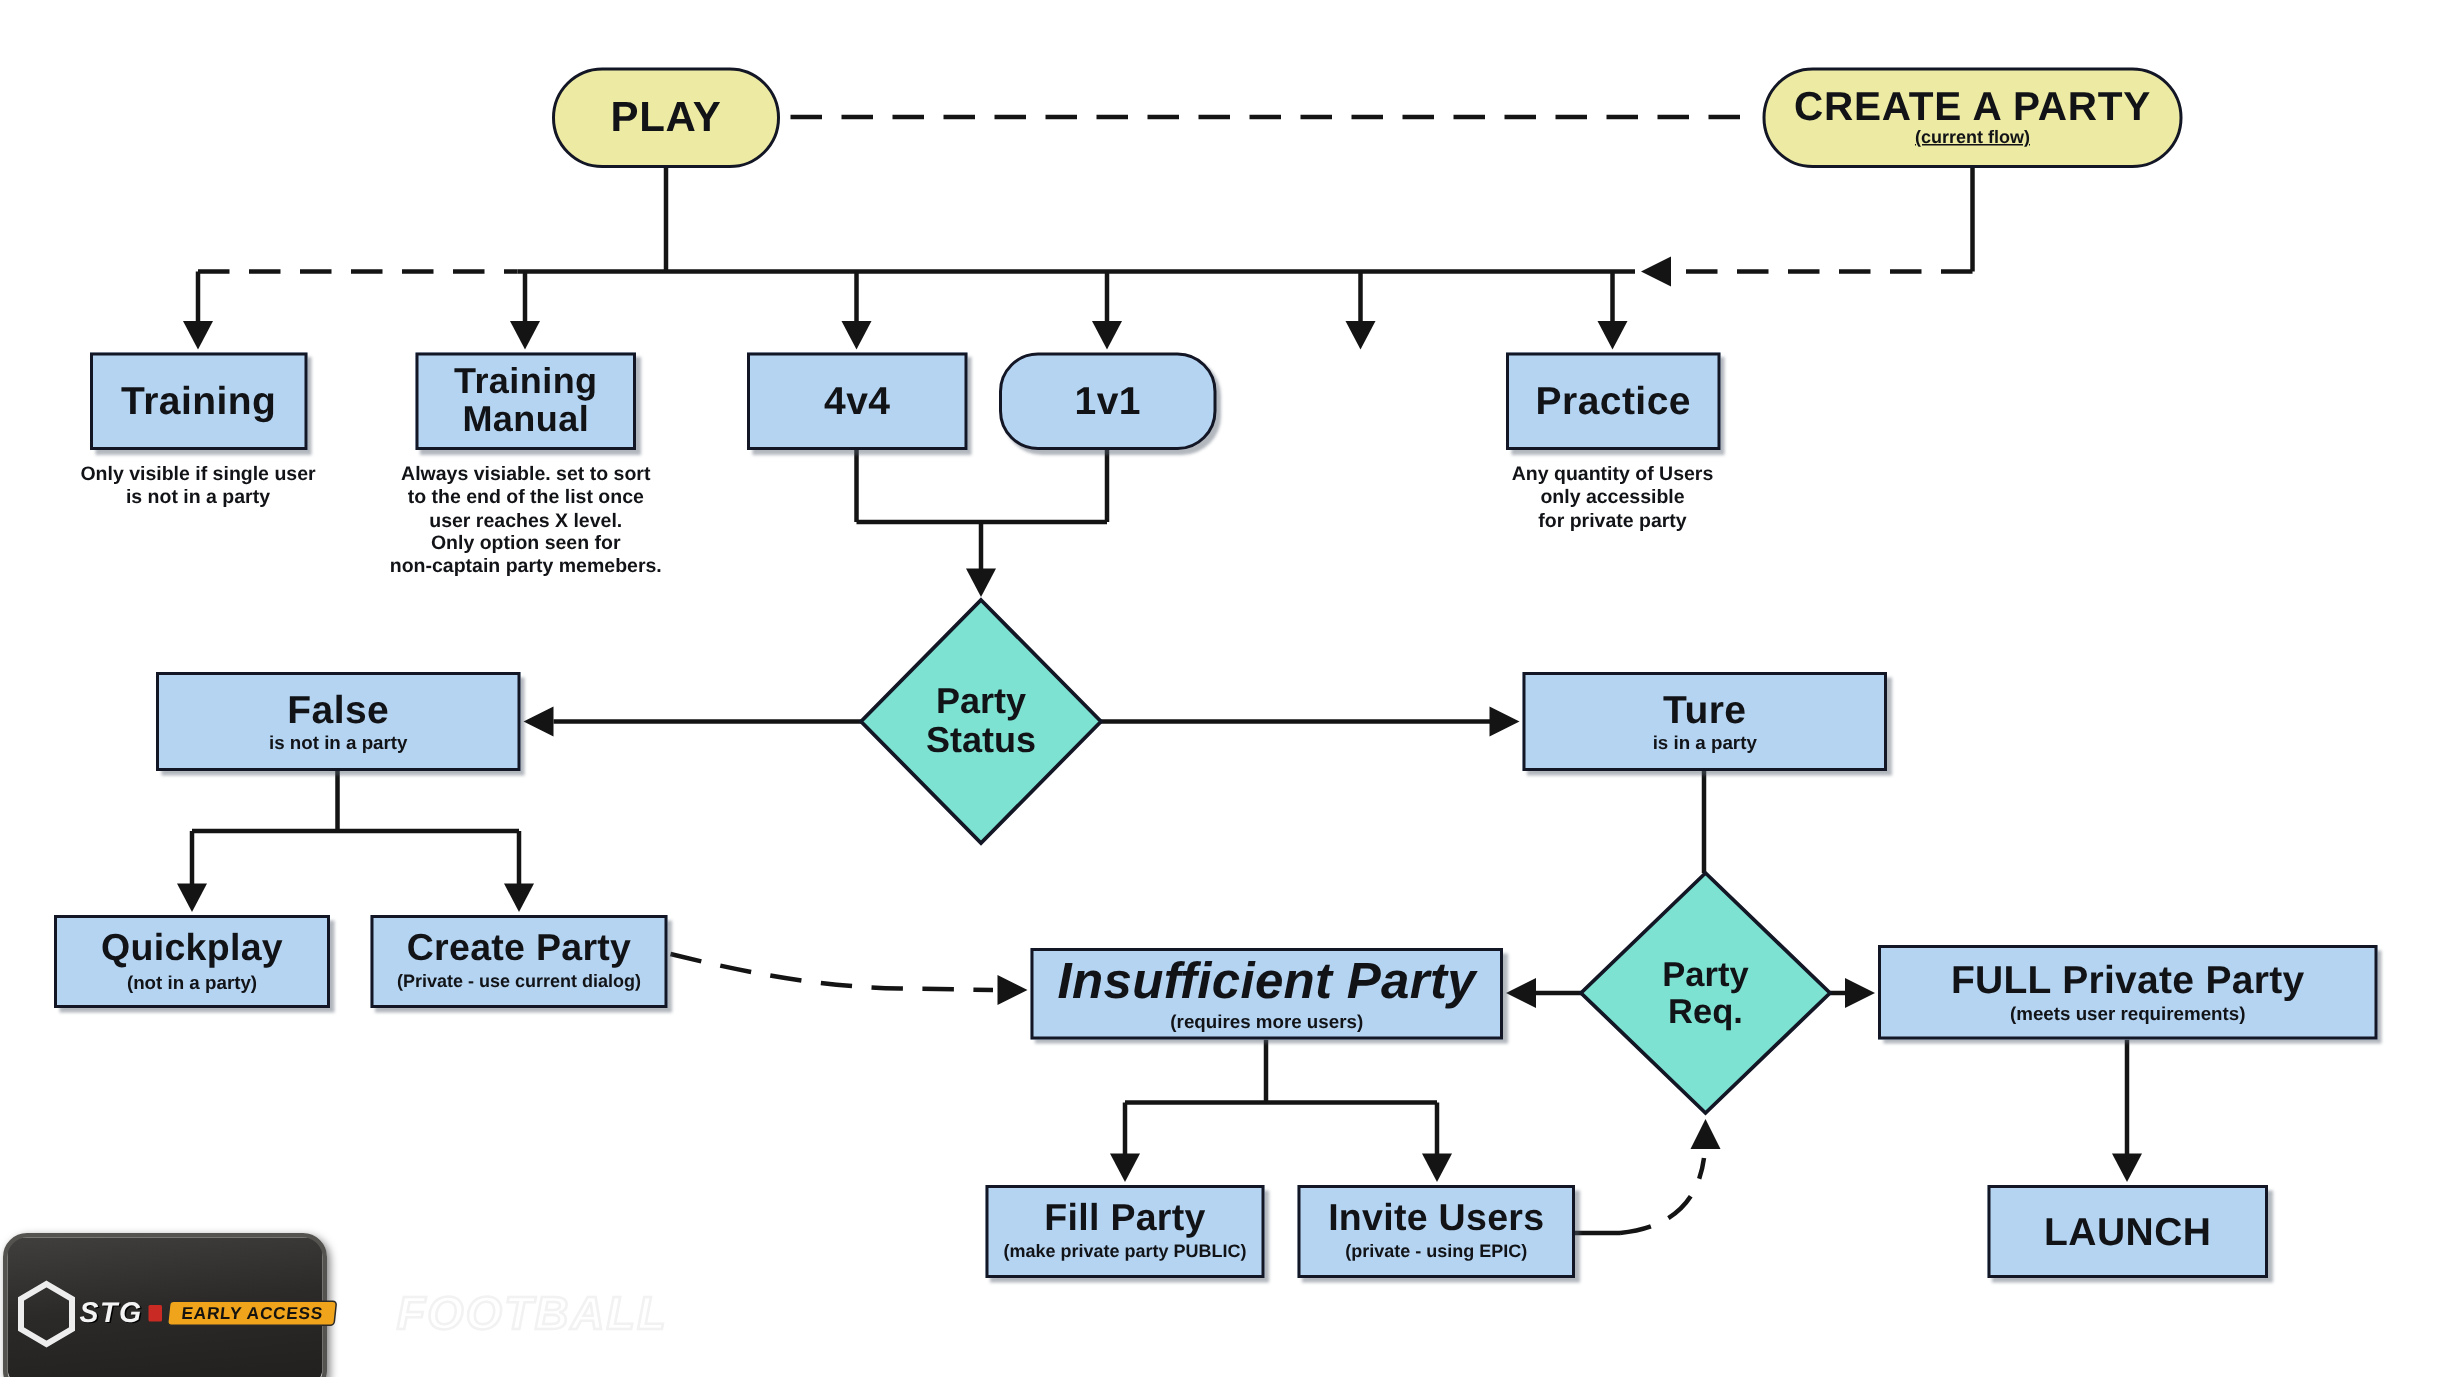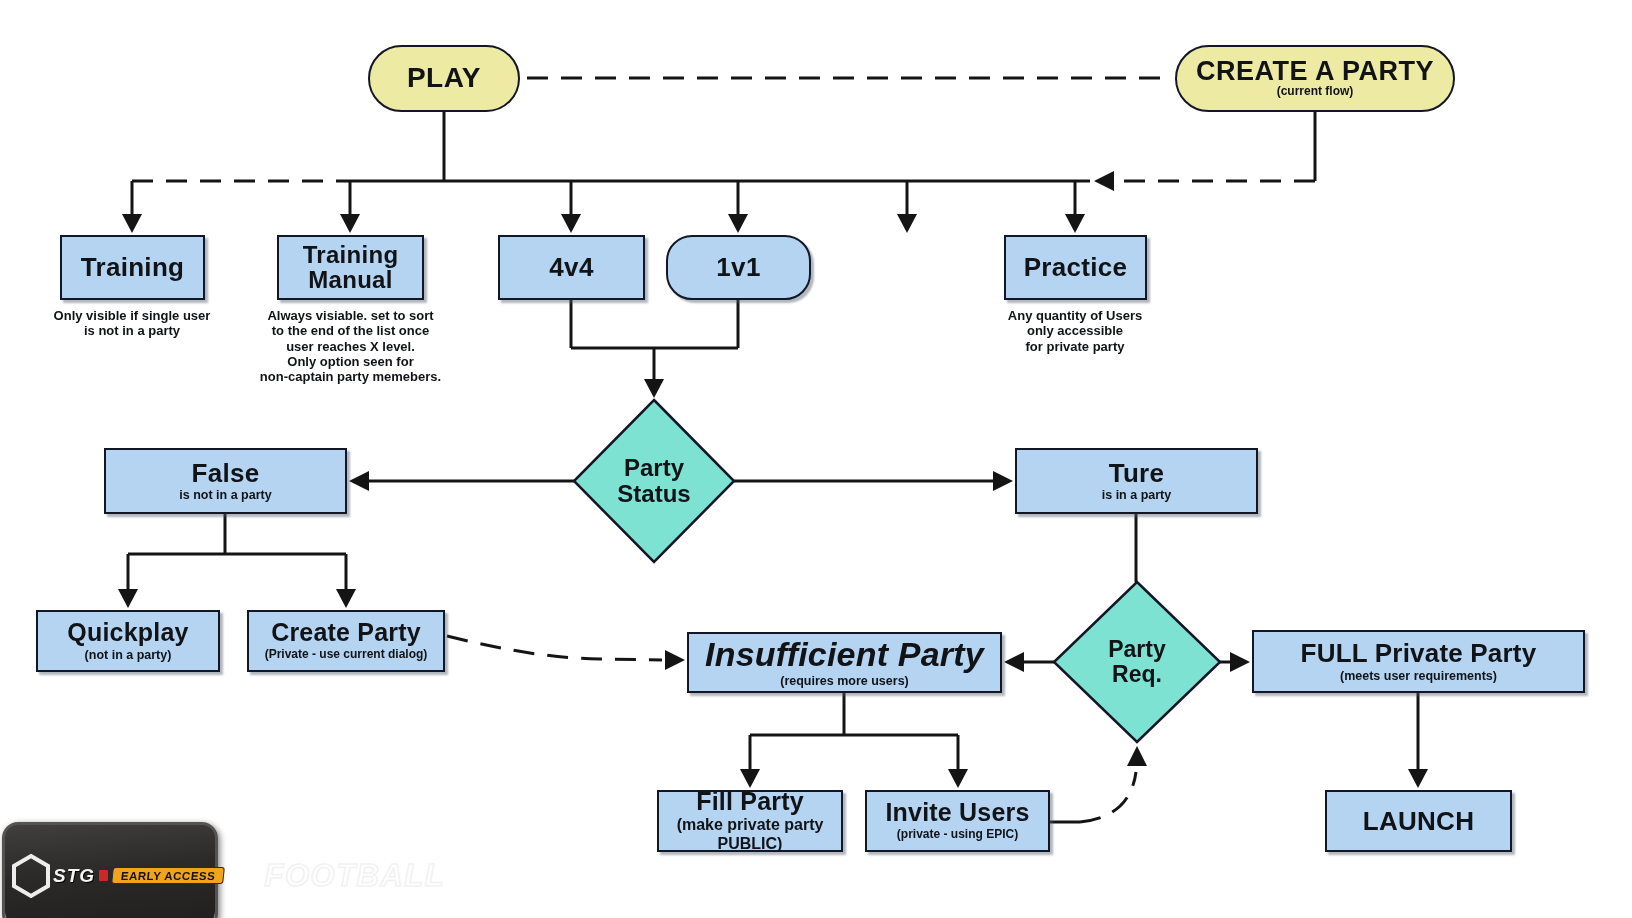--- a/index.html
+++ b/index.html
@@ -157,21 +157,21 @@
       <polygon points="654,400 734,481 654,562 574,481"></polygon>
       <polygon points="1137,582 1220,662 1137,742 1054,662"></polygon>
     </g>
   </svg>
 
   <div class="node pill" style="left:368px;top:45px;width:152px;height:67px;">
     <span class="t-xl">PLAY</span>
   </div>
   <div class="node pill" style="left:1175px;top:45px;width:280px;height:67px;">
     <span class="t-xl" style="font-size:27px;">CREATE A PARTY</span>
-    <span class="t-sub" style="font-size:12px;margin-top:0;">(current flow)</span>
+    <span class="t-sub" style="font-size:12px;margin-top:0;text-decoration:underline;">(current flow)</span>
   </div>
 
   <div class="node box" style="left:60px;top:235px;width:145px;height:65px;">
     <span class="t-lg">Training</span>
   </div>
   <div class="node box" style="left:277px;top:235px;width:147px;height:65px;">
     <span class="t-lg" style="font-size:24px;">Training Manual</span>
   </div>
   <div class="node box" style="left:498px;top:235px;width:147px;height:65px;">
     <span class="t-lg">4v4</span>
@@ -223,21 +223,21 @@
   <div class="diamond-label" style="left:1057px;top:612px;width:160px;height:100px;font-size:23px;">Party
 Req.</div>
 
   <div class="node box" style="left:1252px;top:630px;width:333px;height:63px;">
     <span class="t-md" style="font-size:26px;">FULL Private Party</span>
     <span class="t-sub">(meets user requirements)</span>
   </div>
 
   <div class="node box" style="left:657px;top:790px;width:186px;height:62px;">
     <span class="t-md">Fill Party</span>
-    <span class="t-sub" style="font-size:16px;">(make private party PUBLIC)</span>
+    <span class="t-sub" style="font-size:12px;">(make private party PUBLIC)</span>
   </div>
   <div class="node box" style="left:865px;top:790px;width:185px;height:62px;">
     <span class="t-md">Invite Users</span>
     <span class="t-sub" style="font-size:12px;">(private - using EPIC)</span>
   </div>
   <div class="node box" style="left:1325px;top:790px;width:187px;height:62px;">
     <span class="t-lg">LAUNCH</span>
   </div>
 
   <div class="logo">

